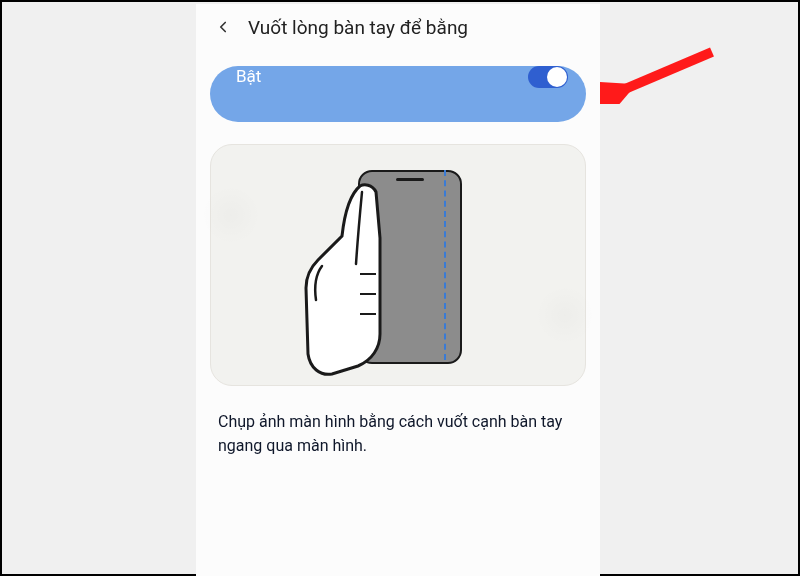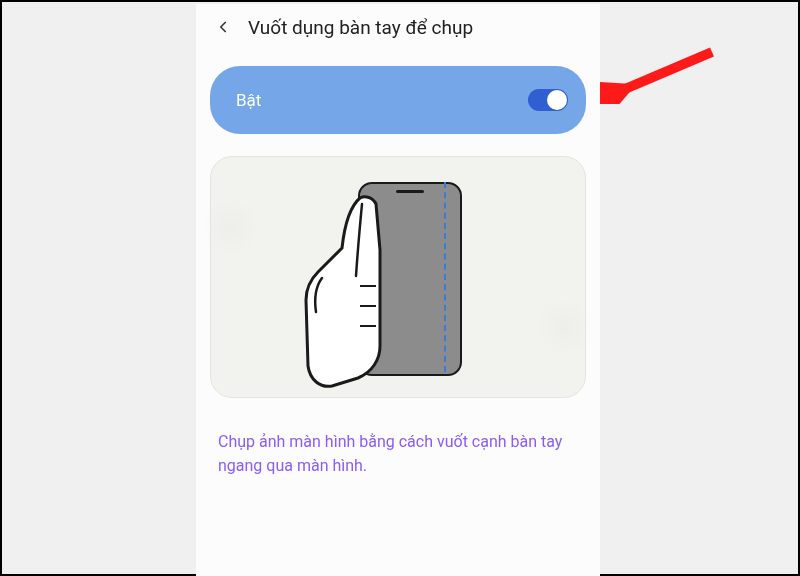--- a/index.html
+++ b/index.html
@@ -48,23 +48,23 @@
     font-size: 19px;
     color: #222;
     margin-left: 8px;
     font-weight: 400;
   }
   
   .toggle-pill {
     margin: 16px 14px 0 14px;
     background: #74a6e8;
     border-radius: 30px;
-    height: 68px;
-    display: flex;
-    align-items: center;
+    height: 56px;
+    display: flex;
+    align-items: flex-start;
     justify-content: space-between;
     padding: 0 18px 0 26px;
   }
   .toggle-label {
     color: #ffffff;
     font-size: 17px;
   }
   .switch {
     position: relative;
     width: 40px;
@@ -141,24 +141,24 @@
   }
   .hand {
     position: absolute;
     left: -36px;
     top: 18px;
     width: 120px;
     height: 200px;
   }
   
   .desc {
-    margin: 32px 22px 0 22px;
+    margin: 24px 22px 0 22px;
     font-size: 16px;
     line-height: 1.5;
-    color: #8b5cf6;
+    color: #0f172a;
   }
   .desc p { margin: 0 0 20px 0; }
   
   .annotation-arrow {
     position: absolute;
     left: 598px;
     top: 32px;
     width: 120px;
     height: 70px;
     pointer-events: none;
@@ -169,21 +169,21 @@
 
 <div class="outer-border">
   <div class="phone-screen">
 
     <div class="header">
       <div class="back-btn">
         <svg viewBox="0 0 24 24" fill="none" stroke="#333" stroke-width="2.2" stroke-linecap="round" stroke-linejoin="round">
           <polyline points="15 18 9 12 15 6"></polyline>
         </svg>
       </div>
-      <div class="header-title">Vuốt dụng bàn tay để chụp</div>
+      <div class="header-title">Vuốt lòng bàn tay để bằng</div>
     </div>
 
     <div class="toggle-pill">
       <span class="toggle-label">Bật</span>
       <div class="switch">
         <div class="switch-thumb"></div>
       </div>
     </div>
 
     <div class="illust-card">

